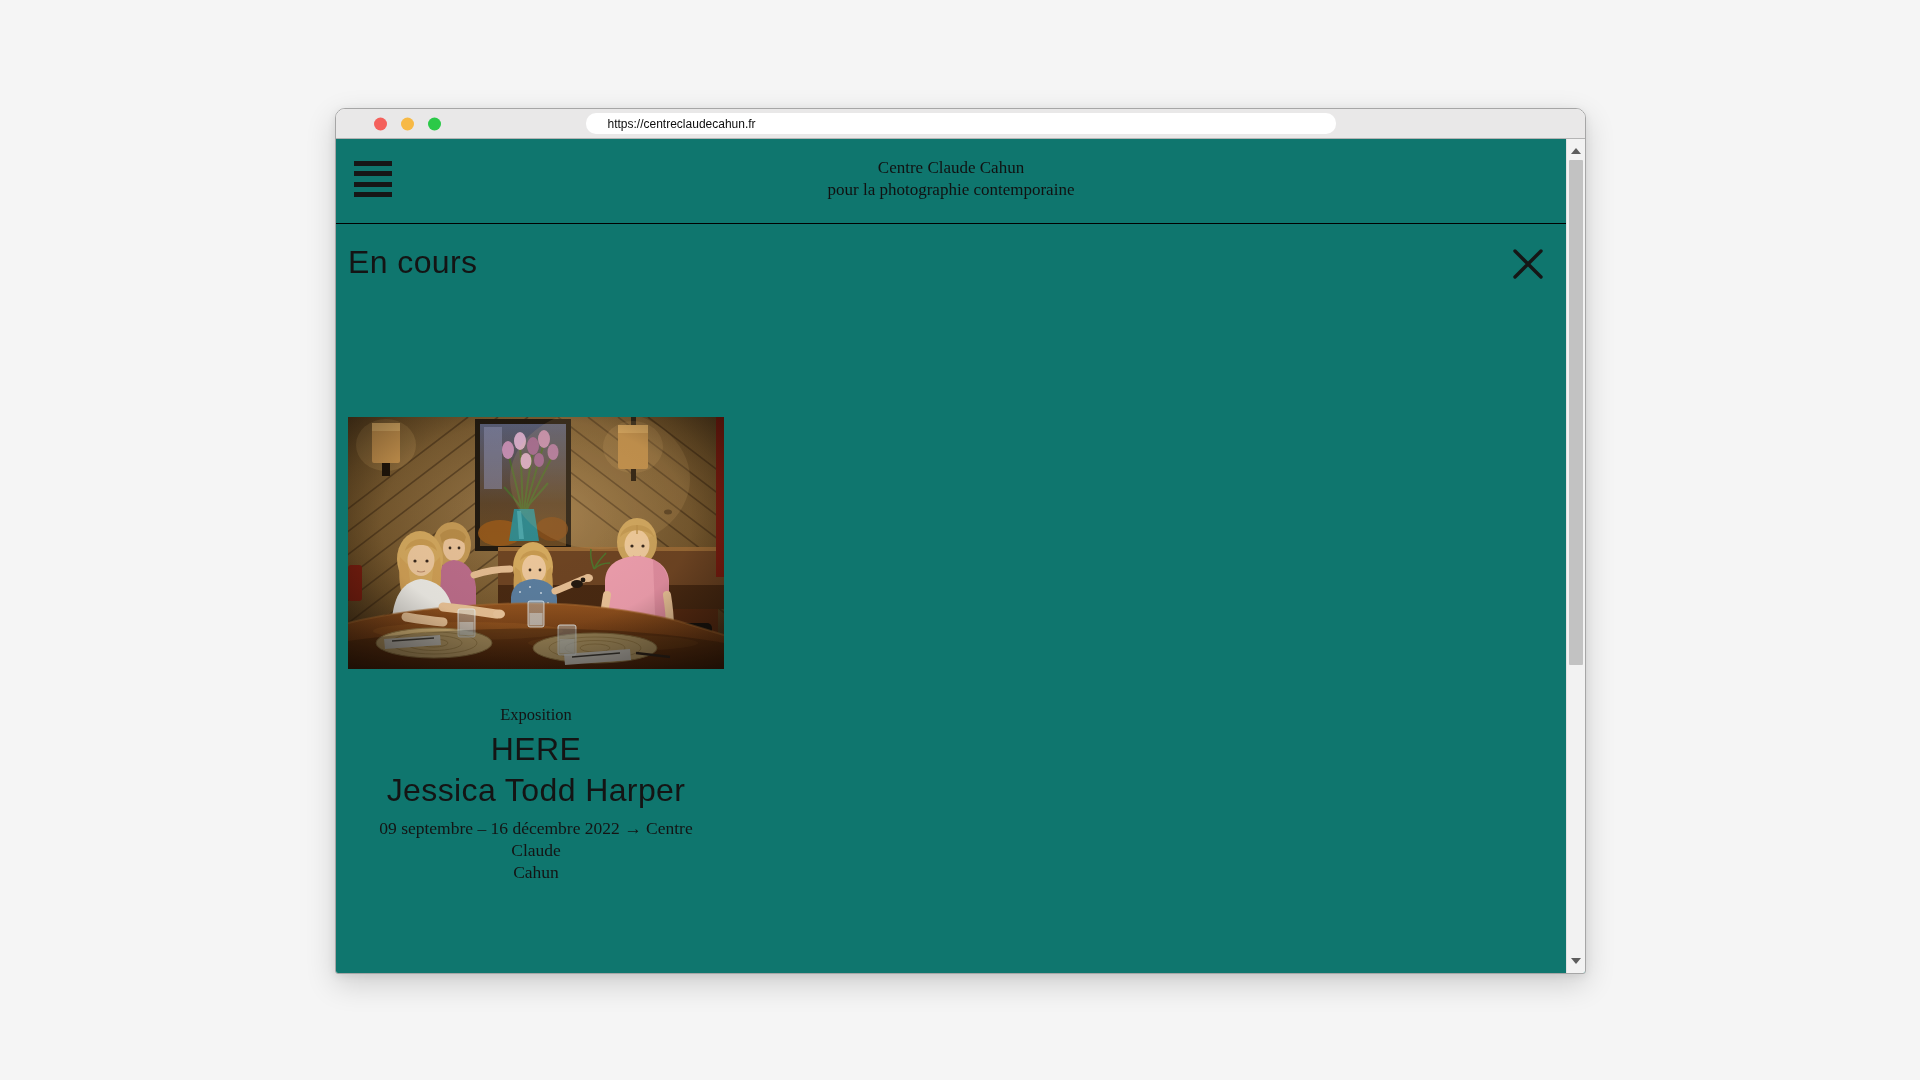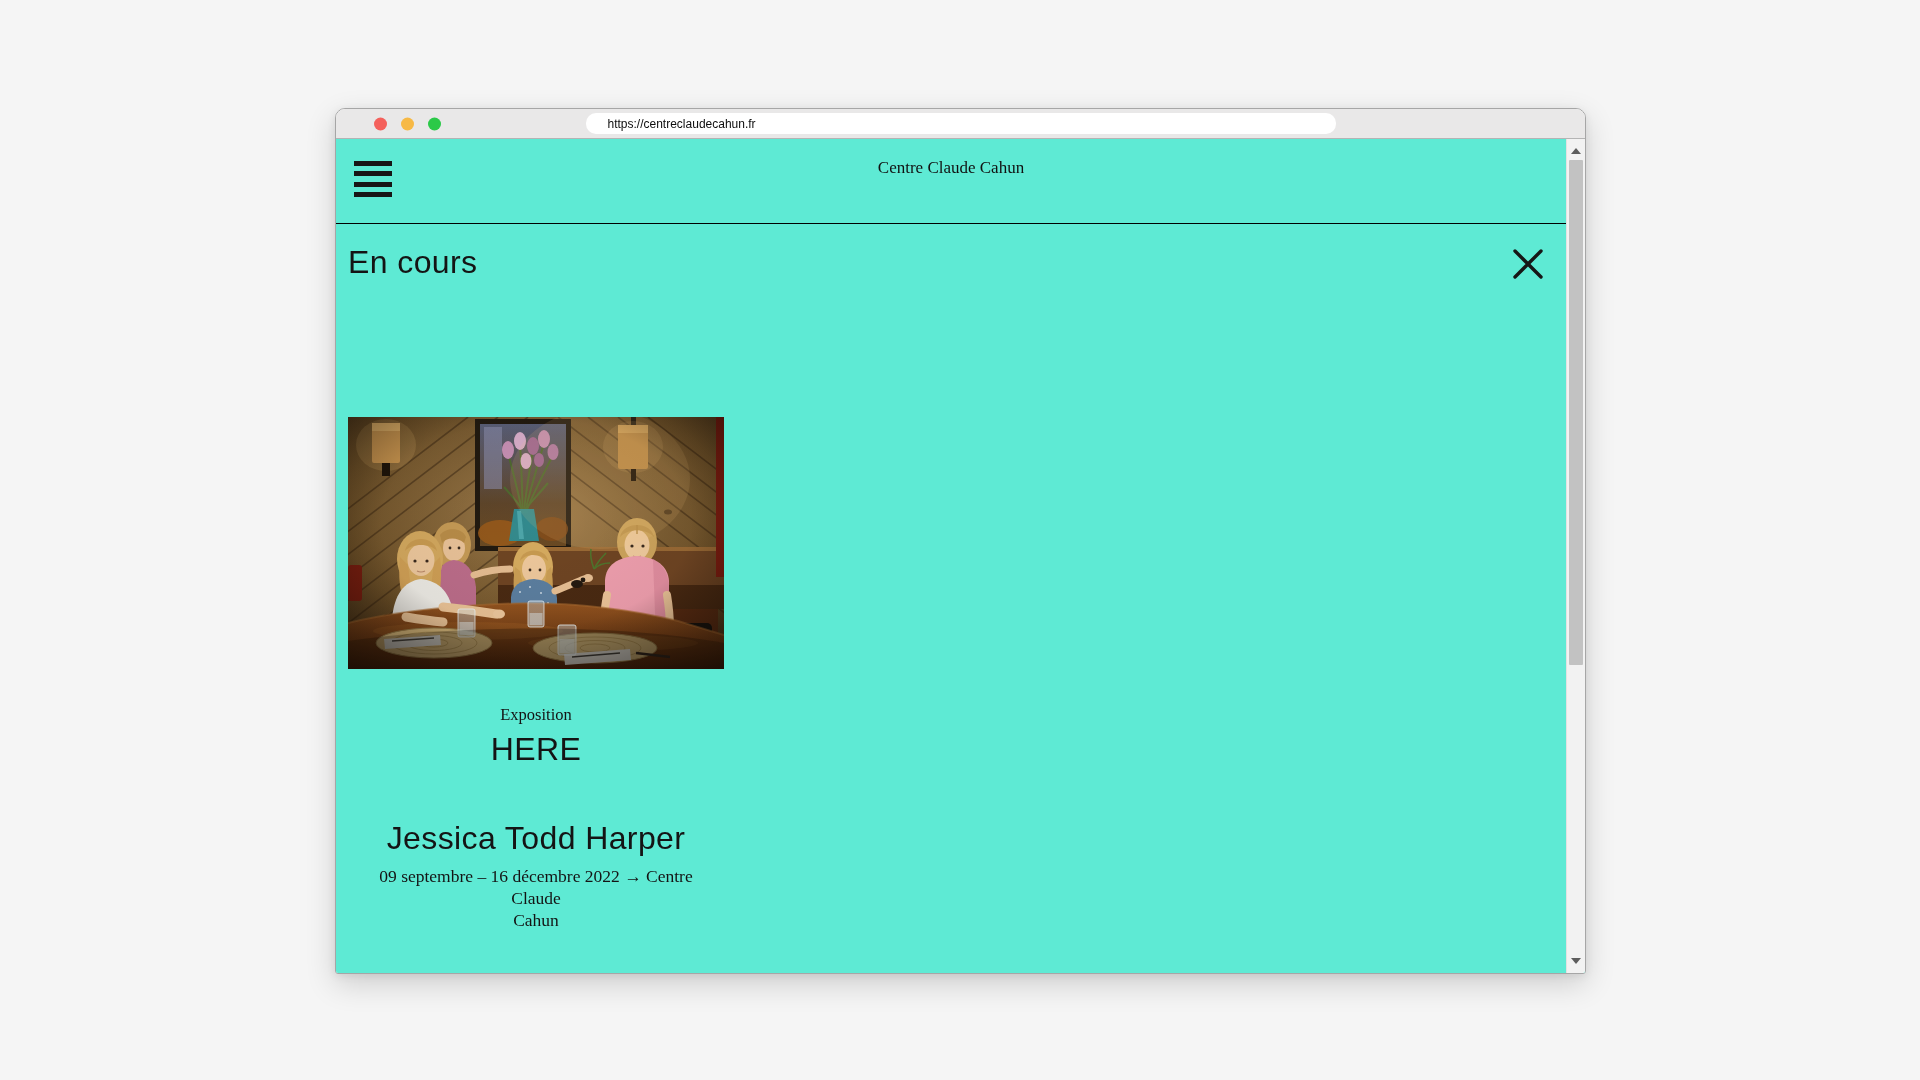--- a/index.html
+++ b/index.html
@@ -23,21 +23,21 @@
     border-bottom:1px solid #b4b4b4;position:relative;
   }
   .dots{position:absolute;left:38px;top:50%;transform:translateY(-50%);display:flex;gap:14px;}
   .dot{width:13px;height:13px;border-radius:50%;}
   .url-bar{
     position:absolute;left:50%;transform:translateX(-50%);top:4px;
     width:750px;height:21px;background:#ffffff;border-radius:10px;
     display:flex;align-items:center;padding-left:22px;box-sizing:border-box;
     font-size:12px;color:#0d0d0d;
   }
-  .content{flex:1;background:#5eead4;position:relative;overflow:hidden;}
+  .content{flex:1;background:#0f766e;position:relative;overflow:hidden;}
   
   .scrollbar{
     position:absolute;top:0;right:0;bottom:0;width:19px;
     background:#f2f2f2;border-left:1px solid #e2e2e2;box-sizing:border-box;
   }
   .scroll-up,.scroll-down{position:absolute;left:50%;transform:translateX(-50%);width:0;height:0;
     border-left:5px solid transparent;border-right:5px solid transparent;}
   .scroll-up{top:9px;border-bottom:6px solid #5d5d5d;}
   .scroll-down{bottom:9px;border-top:6px solid #5d5d5d;}
   .scroll-thumb{position:absolute;top:21px;left:2px;width:14px;height:505px;background:#c2c2c2;border-radius:1px;}
@@ -54,21 +54,21 @@
   .main{padding:0 20px 0 12px;}
   .main-top{margin-top:20px;display:flex;justify-content:space-between;align-items:flex-start;}
   .section-title{font-size:32px;font-weight:400;letter-spacing:0.4px;margin:0;line-height:37px;}
   .close-btn{width:36px;height:36px;margin-top:2px;background:none;border:none;padding:0;cursor:pointer;display:block;}
   
   .card{width:376px;margin-top:135px;cursor:pointer;}
   .card-image{width:376px;height:252px;display:block;}
   .caption{text-align:center;}
   .caption-category{margin-top:36px;font-family:"Liberation Serif",serif;font-size:16.5px;line-height:20px;}
   .caption-title{margin-top:4px;font-size:32px;line-height:41px;letter-spacing:0.4px;font-weight:400;text-align:center;}
-  .caption-artist{font-size:32px;line-height:41px;letter-spacing:0.4px;font-weight:400;margin-top:48px;}
+  .caption-artist{font-size:32px;line-height:41px;letter-spacing:0.4px;font-weight:400;}
   .caption-dates{
     margin:6px auto 0;max-width:360px;
     font-family:"Liberation Serif",serif;font-size:17.5px;line-height:22px;
     white-space:pre-line;
   }
 </style>
 </head>
 <body>
 
 <div class="window">
@@ -89,20 +89,21 @@
 
       <header class="site-header">
         <button class="hamburger" aria-label="menu">
           <span></span>
           <span></span>
           <span></span>
           <span></span>
         </button>
         <div class="site-title">
           <div>Centre Claude Cahun</div>
+          <div>pour la photographie contemporaine</div>
         </div>
       </header>
 
       <main class="main">
         <div class="main-top">
           <h1 class="section-title">En cours</h1>
           <button class="close-btn" aria-label="close">
             <svg width="36" height="36" viewBox="0 0 36 36">
               <path d="M5 5 L31 31 M31 5 L5 31" stroke="#161616" stroke-width="3.4" stroke-linecap="round" fill="none"></path>
             </svg>

